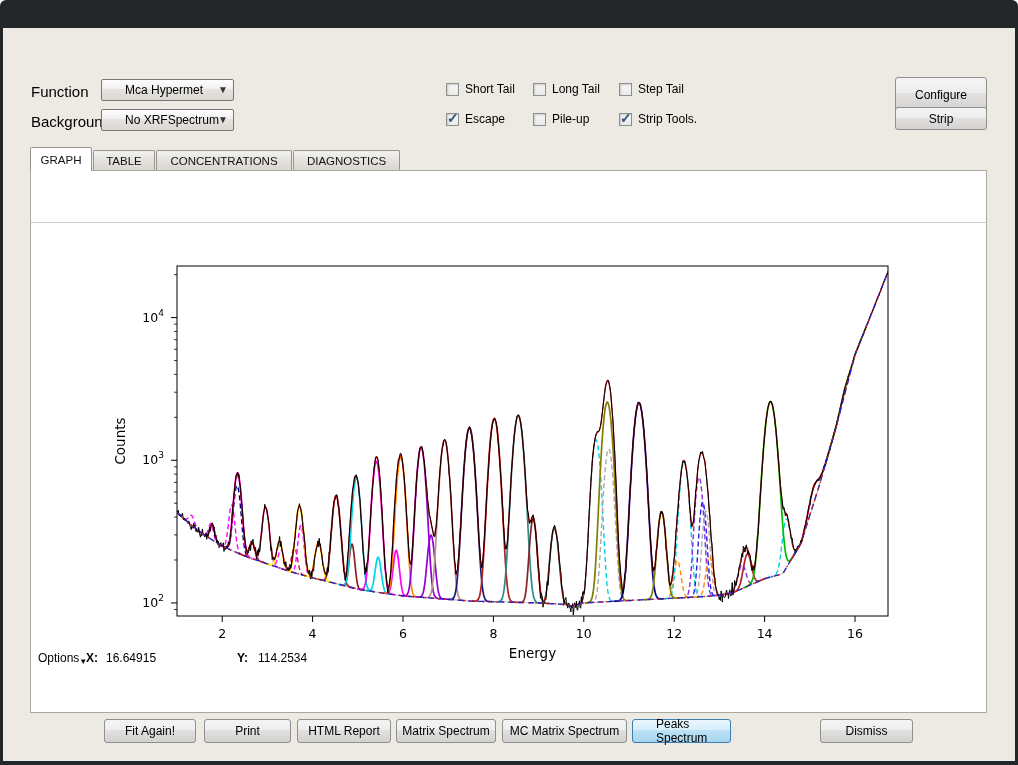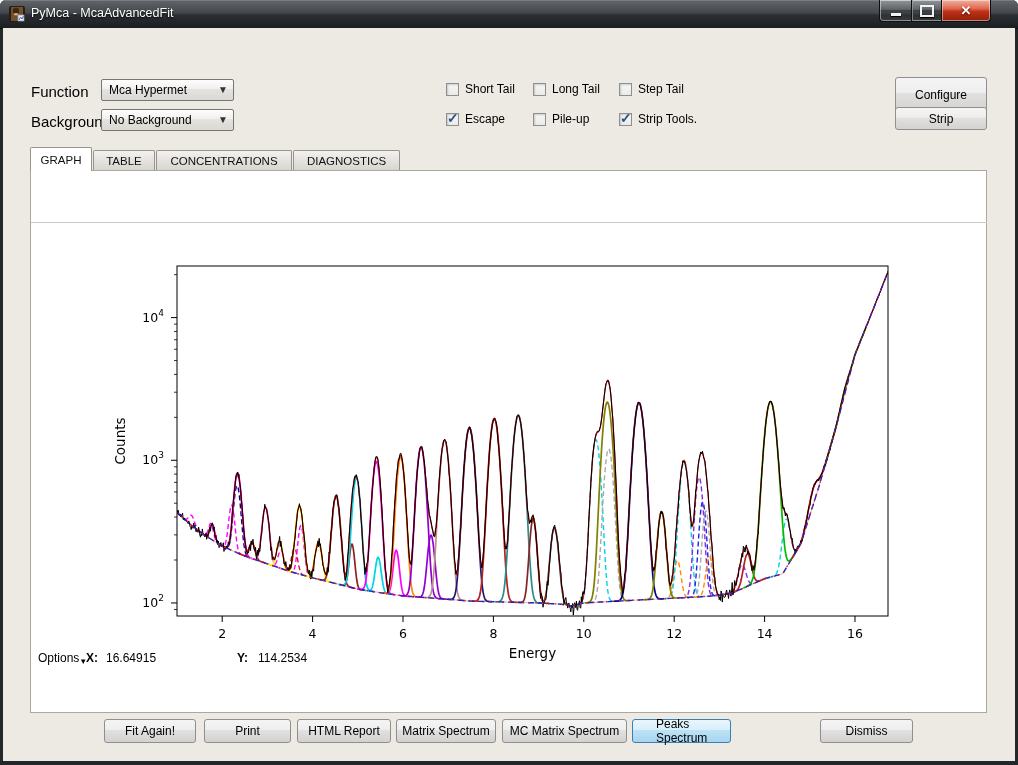--- a/index.html
+++ b/index.html
@@ -20,21 +20,21 @@
   .glyph-min{width:10px;height:3px;background:#F2F2F2;margin-top:8px;box-shadow:0 1px 1px #000;}
   .glyph-max{width:10px;height:8px;border:2px solid #F2F2F2;box-shadow:0 1px 1px #000;}
   .glyph-close{color:#FFF;font-size:13px;font-weight:bold;text-shadow:0 1px 2px #400;}
   .client{position:absolute;left:3px;top:28px;width:1012px;height:733px;background:#EDEAE3;}
 
   .fit-title{position:absolute;left:0;top:47px;width:1018px;text-align:center;font-size:13px;font-weight:bold;color:#000;}
 
   .form-label{position:absolute;font-size:15px;color:#000;}
   .combo{position:absolute;width:133px;height:22px;box-sizing:border-box;border:1px solid #767676;border-radius:2px;
     background:linear-gradient(#FDFDFD,#F1F0EE 45%,#E5E3E0 46%,#DBD8D3);
-    display:flex;align-items:center;padding-left:7px;font-size:12px;color:#000;}
+    display:flex;align-items:center;padding-left:23px;font-size:12px;color:#000;}
   .combo .arrow{position:absolute;right:5px;top:4px;font-size:10px;color:#333;}
 
   .cb{position:absolute;display:flex;align-items:center;gap:6px;font-size:12px;color:#000;cursor:default;}
   .cbbox{position:relative;width:13px;height:13px;box-sizing:border-box;border:1px solid #8E8F8F;
     background:linear-gradient(#F7F7F7,#EBEBEA);box-shadow:inset 1px 1px 2px rgba(0,0,0,.18);}
   .cb .tick{display:none;position:absolute;left:0px;top:-4px;font-size:14px;font-weight:bold;color:#31537F;}
   .cb.checked .tick{display:block;}
 
   .btn{position:absolute;box-sizing:border-box;border:1px solid #8E8F8F;border-radius:3px;
     background:linear-gradient(#F4F4F4,#EFEEEE 45%,#E2E1E0 46%,#D3D2D0);
@@ -65,52 +65,32 @@
   .sb-bold{font-weight:bold;}
   .caret{font-size:8px;position:relative;top:2px;}
 
   .footer-btn{height:24px;top:719px;z-index:2;}
 </style>
 </head>
 <body>
 
 <div class="window">
 
-  <div class="titlebar">
-    <svg class="app-icon" viewBox="0 0 16 16">
-      <rect x="0" y="0" width="16" height="16" rx="2" fill="#2B1C10"></rect>
-      <rect x="2" y="1" width="12" height="14" fill="#6E5230"></rect>
-      <ellipse cx="7" cy="6" rx="3" ry="3.6" fill="#D9A96C"></ellipse>
-      <path d="M4 3 Q7 0.5 10 3 L10 8 Q7 6 4 8 Z" fill="#3A2A14"></path>
-      <rect x="9" y="9" width="6" height="6" fill="#F5F5F5" stroke="#8899AA" stroke-width="0.8"></rect>
-      <polyline points="10,14 11.5,11 13,13 14.5,10" fill="none" stroke="#3355BB" stroke-width="0.9"></polyline>
-    </svg>
-    <span class="title-text">PyMca - McaAdvancedFit</span>
-    <div class="win-btn btn-min">
-        <div class="glyph-min"></div>
-      </div>
-    <div class="win-btn btn-max">
-        <div class="glyph-max"></div>
-      </div>
-    <div class="win-btn btn-close">
-        <span class="glyph-close">✕</span>
-      </div>
-  </div>
 
   <div class="client"></div>
 
 
   <span class="form-label" style="left:31px;top:83px;">Function</span>
   <div class="combo" style="left:101px;top:79px;">
     <span>Mca Hypermet</span>
     <span class="arrow">▼</span>
   </div>
   <span class="form-label" style="left:31px;top:113px;">Background</span>
   <div class="combo" style="left:101px;top:109px;">
-    <span>No Background</span>
+    <span>No XRFSpectrum</span>
     <span class="arrow">▼</span>
   </div>
 
   <label class="cb" style="left:446px;top:82px;">
     <span class="cbbox"></span>
     <span>Short Tail</span>
   </label>
   <label class="cb" style="left:533px;top:82px;">
     <span class="cbbox"></span>
     <span>Long Tail</span>

